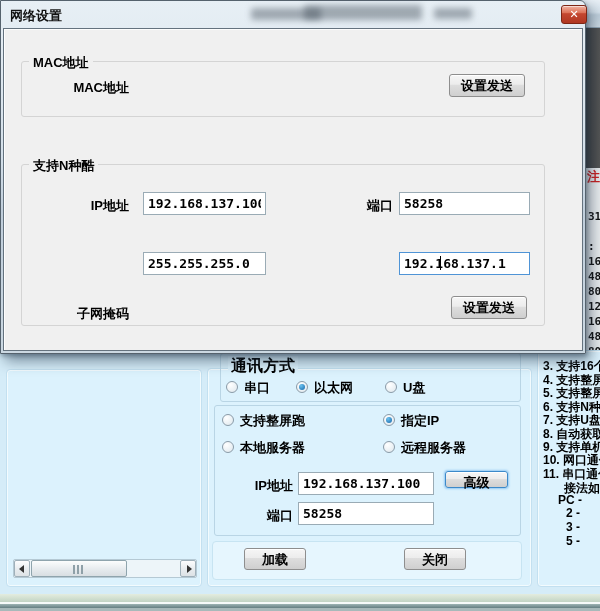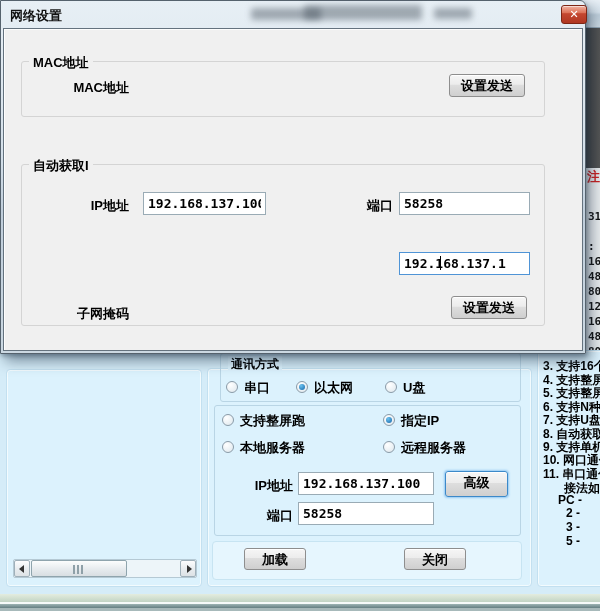--- a/index.html
+++ b/index.html
@@ -35,21 +35,21 @@
   .tri-right { position:absolute; left:6px; top:4px; width:0; height:0;
     border-top:4px solid transparent; border-bottom:4px solid transparent; border-left:5px solid #333; }
   .sb-thumb { position:absolute; left:17px; top:0; width:96px; height:17px;
     background:linear-gradient(180deg,#fcfdfd,#e8ecef 50%,#d8dee2);
     border:1px solid #8fa4ad; border-radius:2px; }
   .grip { position:absolute; left:41px; top:4px; width:12px; height:9px;
     background:repeating-linear-gradient(90deg,#8fa0a8 0 2px,transparent 2px 4px); }
 
   
   .mw-group { position:absolute; border:1px solid #b9d5e5; border-radius:3px; }
-  .mw-group-label { position:absolute; font-size:12px; font-weight:bold; color:#000;
+  .mw-group-label { position:absolute; font-size:16px; font-weight:bold; color:#000;
     background:#dcf2fd; padding:0 3px; }
 
   .radio { position:absolute; width:12px; height:12px; border-radius:50%;
     border:1px solid #8a9ba8; background:radial-gradient(circle at 35% 30%,#fff,#dde7ed); }
   .radio.sel::after { content:""; position:absolute; left:2px; top:2px; width:6px; height:6px;
     border-radius:50%; background:radial-gradient(circle at 35% 30%,#6cc2ef,#1565a8); }
   .rlabel { position:absolute; font-size:13px; font-weight:bold; color:#000; white-space:nowrap; }
 
   .field-label { position:absolute; font-size:13px; font-weight:bold; color:#000;
     text-align:right; white-space:nowrap; }
@@ -151,21 +151,21 @@
   <span class="rlabel" style="left:240px;top:412px;">支持整屏跑</span>
   <span class="radio sel" style="left:383px;top:414px;"></span>
   <span class="rlabel" style="left:401px;top:412px;">指定IP</span>
   <span class="radio" style="left:222px;top:441px;"></span>
   <span class="rlabel" style="left:240px;top:439px;">本地服务器</span>
   <span class="radio" style="left:383px;top:441px;"></span>
   <span class="rlabel" style="left:401px;top:439px;">远程服务器</span>
 
   <div class="field-label" style="left:216px;top:477px;width:77px;">IP地址</div>
   <input class="box" style="left: 298px; top: 472px; width: 136px;" value="192.168.137.100">
-  <div class="win-btn focus-blue" style="left:445px;top:471px;width:63px;height:26px;">高级</div>
+  <div class="win-btn focus-blue" style="left:445px;top:471px;width:63px;height:17px;">高级</div>
 
   <div class="field-label" style="left:216px;top:507px;width:77px;">端口</div>
   <input class="box" style="left: 298px; top: 502px; width: 136px;" value="58258">
 
   <div class="abs sub-panel"></div>
   <div class="win-btn" style="left:244px;top:548px;width:62px;height:22px;">加载</div>
   <div class="win-btn" style="left:404px;top:548px;width:62px;height:22px;">关闭</div>
 
   <div class="abs panel panel-right"></div>
   <div class="info-line" style="left:543px;top:358px;">3. 支持16个自</div>
@@ -197,27 +197,28 @@
       <span class="close-btn">✕</span>
     </div>
     <div class="dlg-client"></div>
 
     <div class="dlg-group" style="left:20px;top:60px;width:524px;height:56px;"></div>
     <div class="dlg-group-label" style="left:28px;top:53px;">MAC地址</div>
     <div class="field-label" style="left:40px;top:78px;width:88px;">MAC地址</div>
     <div class="win-btn" style="left:448px;top:73px;width:76px;height:23px;">设置发送</div>
 
     <div class="dlg-group" style="left:20px;top:163px;width:524px;height:162px;"></div>
-    <div class="dlg-group-label" style="left:28px;top:156px;">自动获取I</div>
+    <div class="dlg-group-label" style="left:28px;top:156px;">支持N种酷</div>
 
     <div class="field-label" style="left:40px;top:196px;width:88px;">IP地址</div>
     <input class="box" style="left: 142px; top: 191px; width: 123px;" value="192.168.137.100">
     <div class="field-label" style="left:310px;top:196px;width:82px;">端口</div>
     <input class="box" style="left: 398px; top: 191px; width: 131px;" value="58258">
 
     <div class="field-label" style="left:40px;top:256px;width:88px;margin-top:48px;">子网掩码</div>
+    <input class="box" style="left: 142px; top: 251px; width: 123px;" value="255.255.255.0">
     <input class="box focused" style="left: 398px; top: 251px; width: 131px;" value="192.168.137.1">
     <span class="caret" style="left:439px;top:255px;"></span>
 
     <div class="win-btn" style="left:450px;top:295px;width:76px;height:23px;">设置发送</div>
   </div>
 
 </div>
 
 </body></html>

